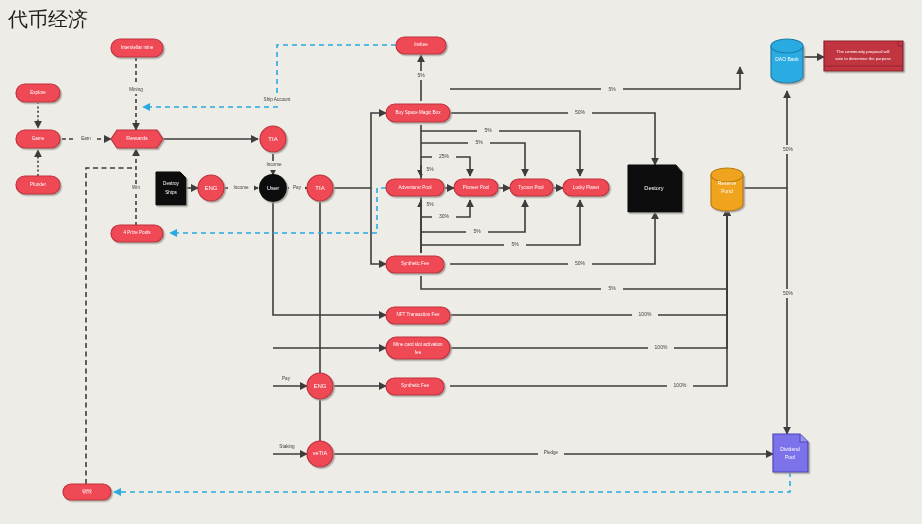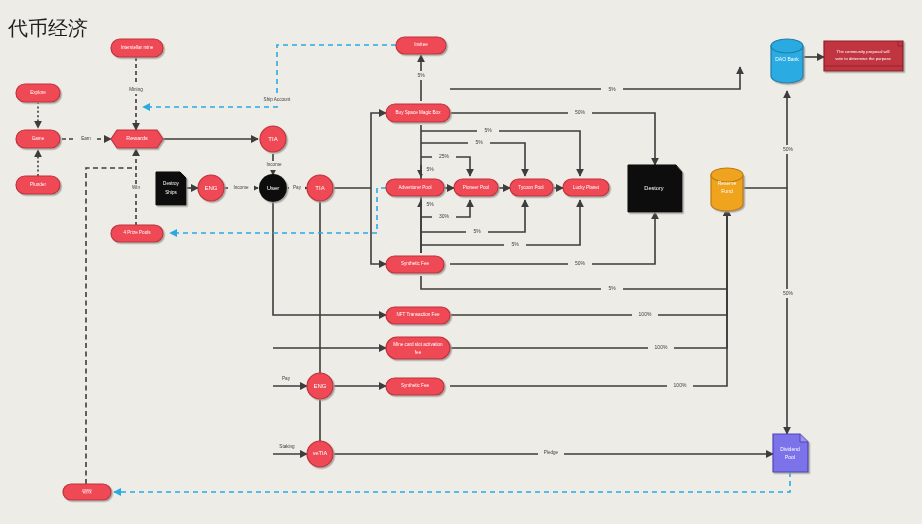--- a/index.html
+++ b/index.html
@@ -16,21 +16,21 @@
   }
   #canvas {
     position: absolute;
     left: 0; top: 0;
     width: 922px;
     height: 524px;
   }
   .title {
     position: absolute;
     left: 8px;
-    top: 15px;
+    top: 6px;
     font-size: 20px;
     color: #1f1f1f;
     font-family: Liberation Mono, monospace;
     letter-spacing: 0px;
     white-space: nowrap;
   }
   
   text {
     font-family: "Liberation Sans", sans-serif;
     dominant-baseline: middle;

